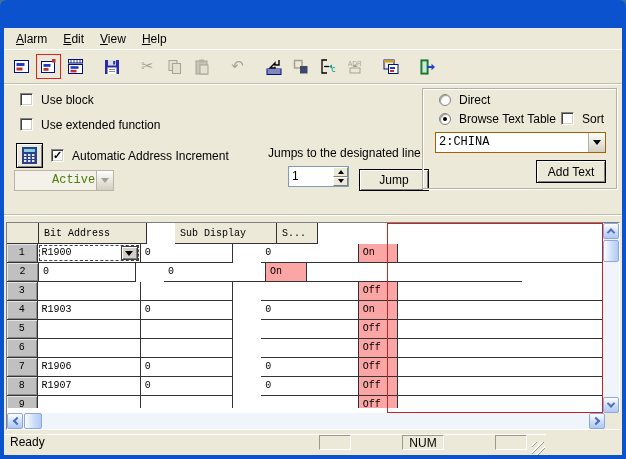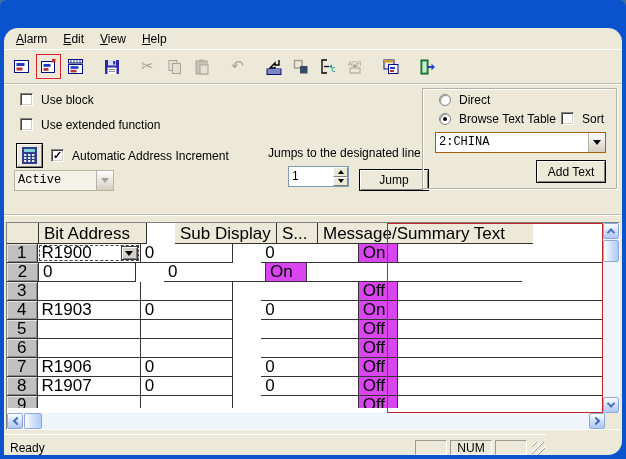--- a/index.html
+++ b/index.html
@@ -18,21 +18,21 @@
     text-shadow:1px 1px 1px #0A2A6A; margin-left:5px; white-space:nowrap; overflow:hidden; }
   .cap-btn { width:21px; height:21px; border:1px solid #fff; border-radius:3px; margin-left:2px;
     display:flex; align-items:center; justify-content:center; position:relative;
     background:linear-gradient(135deg,#7BA4F0 0%,#3E6FD8 40%,#2050B8 100%); }
   .cap-btn.close { background:linear-gradient(135deg,#F0A090 0%,#DD5F43 40%,#C03520 100%); }
   .glyph-min { position:absolute; left:4px; bottom:4px; width:8px; height:3px; background:#fff; }
   .glyph-max { width:9px; height:8px; border:1px solid #fff; border-top:3px solid #fff; }
   .glyph-close { color:#fff; font-weight:bold; font-size:14px; line-height:14px; font-family:"DejaVu Sans",sans-serif; }
 
   
-  .bodyarea { position:absolute; left:4px; top:28px; width:618px; height:427px; background:#ECE9D8;border-radius:14px; }
+  .bodyarea { position:absolute; left:4px; top:28px; width:618px; height:427px; background:#ECE9D8; }
 
   .menubar { position:absolute; left:0; top:0; width:618px; height:21px; display:flex; align-items:center; padding-left:4px; }
   .menu-item { padding:2px 8px; }
   .accel { text-decoration:underline; }
 
   .toolbar { position:absolute; left:0; top:21px; width:618px; height:34px;
     border-top:1px solid #fff; display:flex; align-items:center; padding-left:5px; }
   .tbtn { width:25px; height:25px; display:flex; align-items:center; justify-content:center;
     margin-right:2px; background:#ECE9D8; border:1px solid #ECE9D8; }
   .tbtn.active-red { border:1px solid #E02222; }
@@ -58,21 +58,21 @@
     display:flex; align-items:center; justify-content:center; }
 
   .groupbox { position:absolute; left:418px; top:60px; width:195px; height:101px;
     border:1px solid #B5B2A3; box-shadow:1px 1px 0 #fff, inset 1px 1px 0 #fff; }
 
   .combo { position:absolute; background:#fff; border:1px solid #a16207; display:flex;font-family:Liberation Mono, monospace; }
   .combo .val { flex:1; padding:2px 3px; white-space:nowrap; overflow:hidden; }
   .combo .drop { width:17px; background:linear-gradient(180deg,#FEFEFE,#D3CFC2);
     border-left:1px solid #B5B2A3; display:flex; align-items:center; justify-content:center; }
   .combo.disabled { background:#F4F2E8; border-color:#B9B4A5; }
-  .combo.disabled .val { color:#000000; }
+  .combo.disabled .val { color:#4d7c0f;margin-left:34px; }
   .tri-dn { width:0; height:0; border-left:4px solid transparent; border-right:4px solid transparent; border-top:5px solid #000; }
   .tri-dn.gray { border-top-color:#A5A195; }
   .tri-up-s { width:0; height:0; border-left:3px solid transparent; border-right:3px solid transparent; border-bottom:4px solid #000; }
   .tri-dn-s { width:0; height:0; border-left:3px solid transparent; border-right:3px solid transparent; border-top:4px solid #000; }
 
   .spinner { position:absolute; left:284px; top:138px; width:61px; height:21px;
     background:#fff; border:1px solid #7F9DB9; display:flex; }
   .spin-val { flex:1; padding:2px 3px; }
   .spin-btns { width:15px; display:flex; flex-direction:column; }
   .spin-btn { flex:1; background:#ECE9D8; border:1px solid #fff;
@@ -80,35 +80,35 @@
     display:flex; align-items:center; justify-content:center; }
 
   .divider { position:absolute; left:0; top:186px; width:618px; height:2px;
     border-top:1px solid #C2BEAE; border-bottom:1px solid #fff; }
 
   
   .gridframe { position:absolute; left:2px; top:194px; width:614px; height:208px;
     border-top:1px solid #808080; border-left:1px solid #808080;
     border-bottom:1px solid #fff; border-right:1px solid #fff; background:#fff; }
   .gridwrap { position:absolute; left:0; top:0; width:596px; height:206px; overflow:hidden;
-    font-family:Liberation Sans, sans-serif; font-size:17px; }
+    font-family:Liberation Mono, monospace; font-size:10px; }
   .hrow, .trow { display:flex; }
   .hc { height:21px; line-height:21px; background:#ECE9D8; border-right:1px solid #333; border-bottom:1px solid #333;
         padding-left:5px; white-space:nowrap; overflow:hidden; }
   .rowsclip { height:164px; overflow:hidden; }
   .c { height:19px; line-height:18px; background:#fff; border-right:1px solid #333; border-bottom:1px solid #333;
        padding-left:4px; white-space:nowrap; overflow:hidden; position:relative; }
   .w-idx { width:32px; padding-left:0; text-align:center; }
   .w-bit { width:108px; }
   .w-grp { width:97px; }
   .w-sub { width:102px;margin-left:28px; }
   .w-sta { width:41px; }
   .w-msg { width:215px; border-right:none; }
   .c.gray { background:#C0C0C0; box-shadow:inset 1px 1px 0 #E6E6E6, inset -1px -1px 0 #8a8a8a; }
-  .c.staGray { background:#d946ef; }
+  .c.staGray { background:#fca5a5; }
   .sel-ring { position:absolute; left:1px; top:1px; right:1px; bottom:1px; border:1px dashed #444; pointer-events:none; }
   .cellbtn { position:absolute; right:2px; top:2px; width:17px; height:14px; background:#D4D0C8;
     border:1px solid #404040; box-shadow:inset 1px 1px 0 #fff, inset -1px -1px 0 #808080;
     display:flex; align-items:center; justify-content:center; }
   .redbox { position:absolute; left:380px; top:0; width:216px; height:190px;
     border:1px solid #C22525; pointer-events:none; z-index:5; }
 
   
   .vscroll { position:absolute; right:0; top:0; width:16px; height:190px; background:#F0F4FB; }
   .hscrollrow { position:absolute; left:0; bottom:0; width:614px; height:16px; display:flex; }
@@ -120,24 +120,24 @@
   .sthumb { position:absolute; border-radius:2px;
     background:linear-gradient(90deg,#FDFEFF,#CADCF9 60%,#B2CAF4); border:1px solid #8CA8DC; }
   .chev { width:6px; height:6px; border-left:2px solid #4D6FB8; border-bottom:2px solid #4D6FB8; }
   .chev.up { transform:rotate(135deg) translate(1px,-1px); }
   .chev.down { transform:rotate(-45deg) translate(1px,-1px); }
   .chev.left { transform:rotate(45deg); margin-left:3px; }
   .chev.right { transform:rotate(225deg); margin-right:3px; }
 
   
   .statusbar { position:absolute; left:0; top:406px; width:542px; height:21px; background:#ECE9D8;
-    border-top:1px solid #fff; display:flex; align-items:flex-end; }
+    border-top:1px solid #fff; display:flex; align-items:flex-start; }
   .status-ready { padding-left:6px; flex:1; }
   .pane { height:15px; border:1px solid #9c9a8c; border-bottom-color:#fff; border-right-color:#fff;
-    margin-right:3px; display:flex; align-items:center; justify-content:center; }
+    margin-right:3px; display:flex; align-items:center; justify-content:center;margin-left:48px; }
   .p1 { width:32px; } .p2 { width:42px; } .p3 { width:32px; }
   .grip { width:13px; height:13px; margin:0 1px 0 2px; align-self:flex-end;
     background:repeating-linear-gradient(135deg, transparent 0 2px, #fff 2px 3px, #9c9a8c 3px 4px, transparent 4px 5px); }
 </style>
 </head>
 <body>
 
 <div class="window">
 
 
@@ -339,21 +339,20 @@
 
     <div class="divider"></div>
 
     <div class="gridframe">
       <div class="gridwrap">
         <div class="hrow">
           <div class="hc w-idx"></div>
           <div class="hc w-bit">Bit Address</div>
           <div class="hc w-sub">Sub Display</div>
           <div class="hc w-sta">S...</div>
-          <div class="hc w-msg">Message/Summary Text</div>
         </div>
         <div class="rowsclip">
 
           <div class="trow">
             <div class="c gray w-idx">1</div>
             <div class="c w-bit"><span>R1900</span>
               <span class="sel-ring"></span>
               <span class="cellbtn">
                   <span class="tri-dn"></span>
                 </span>

